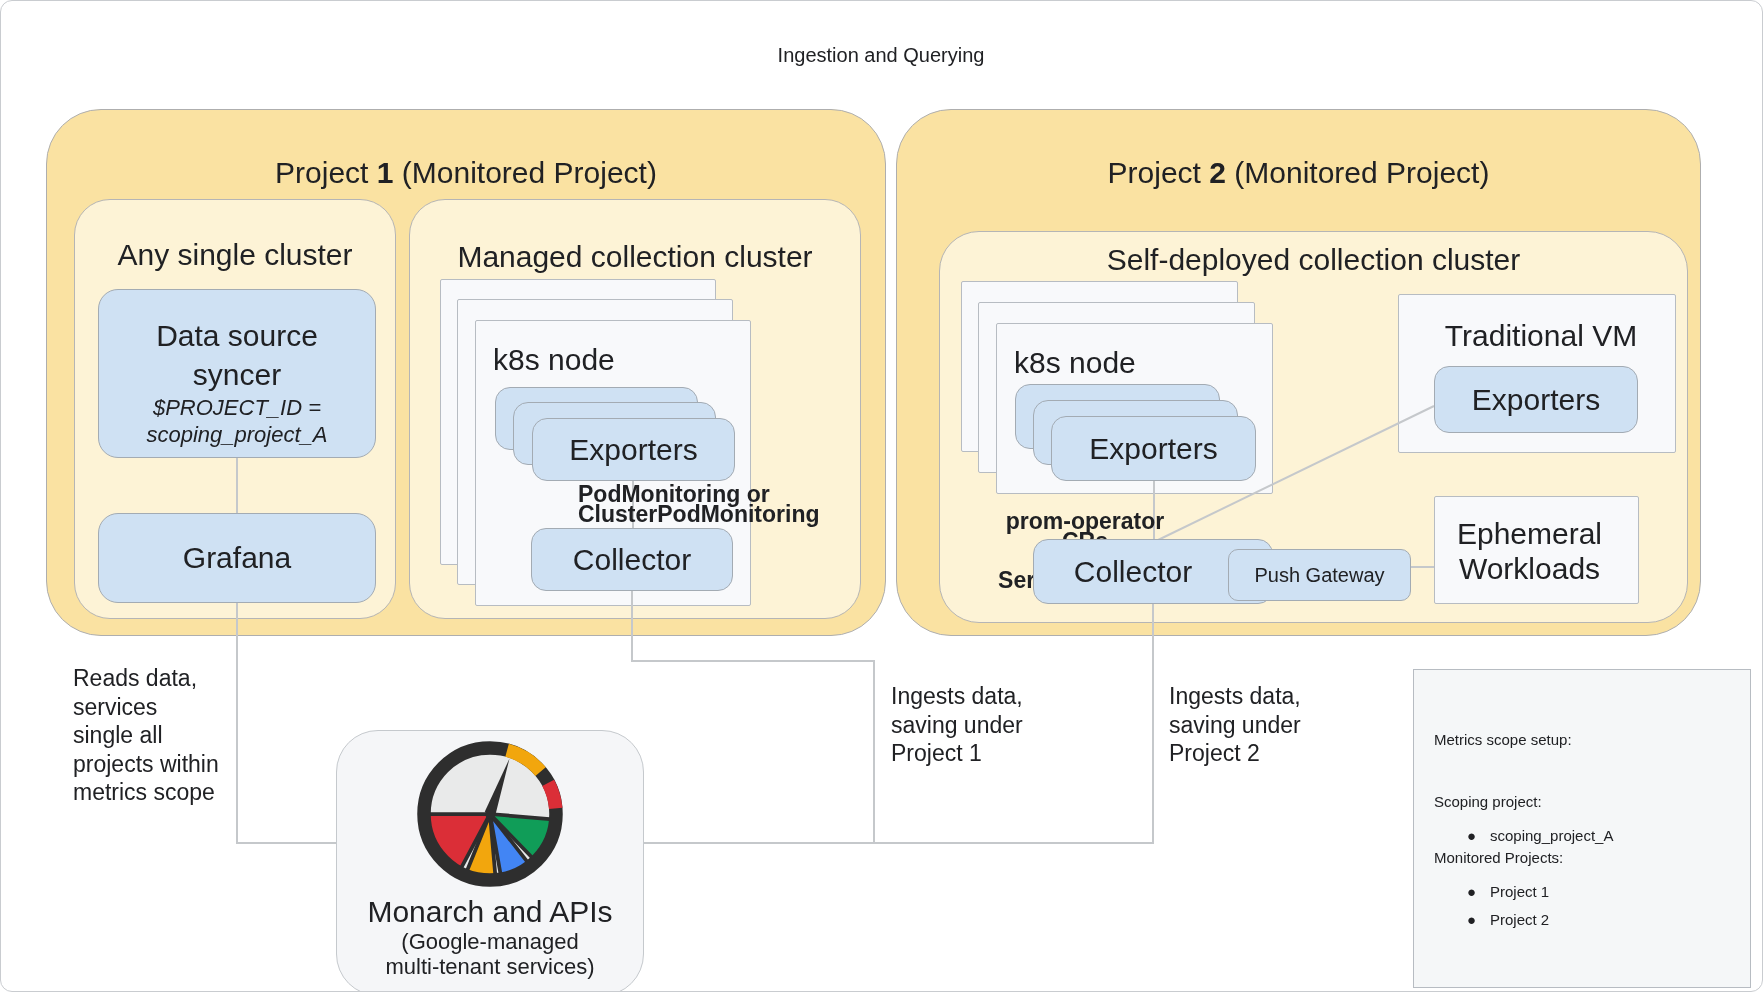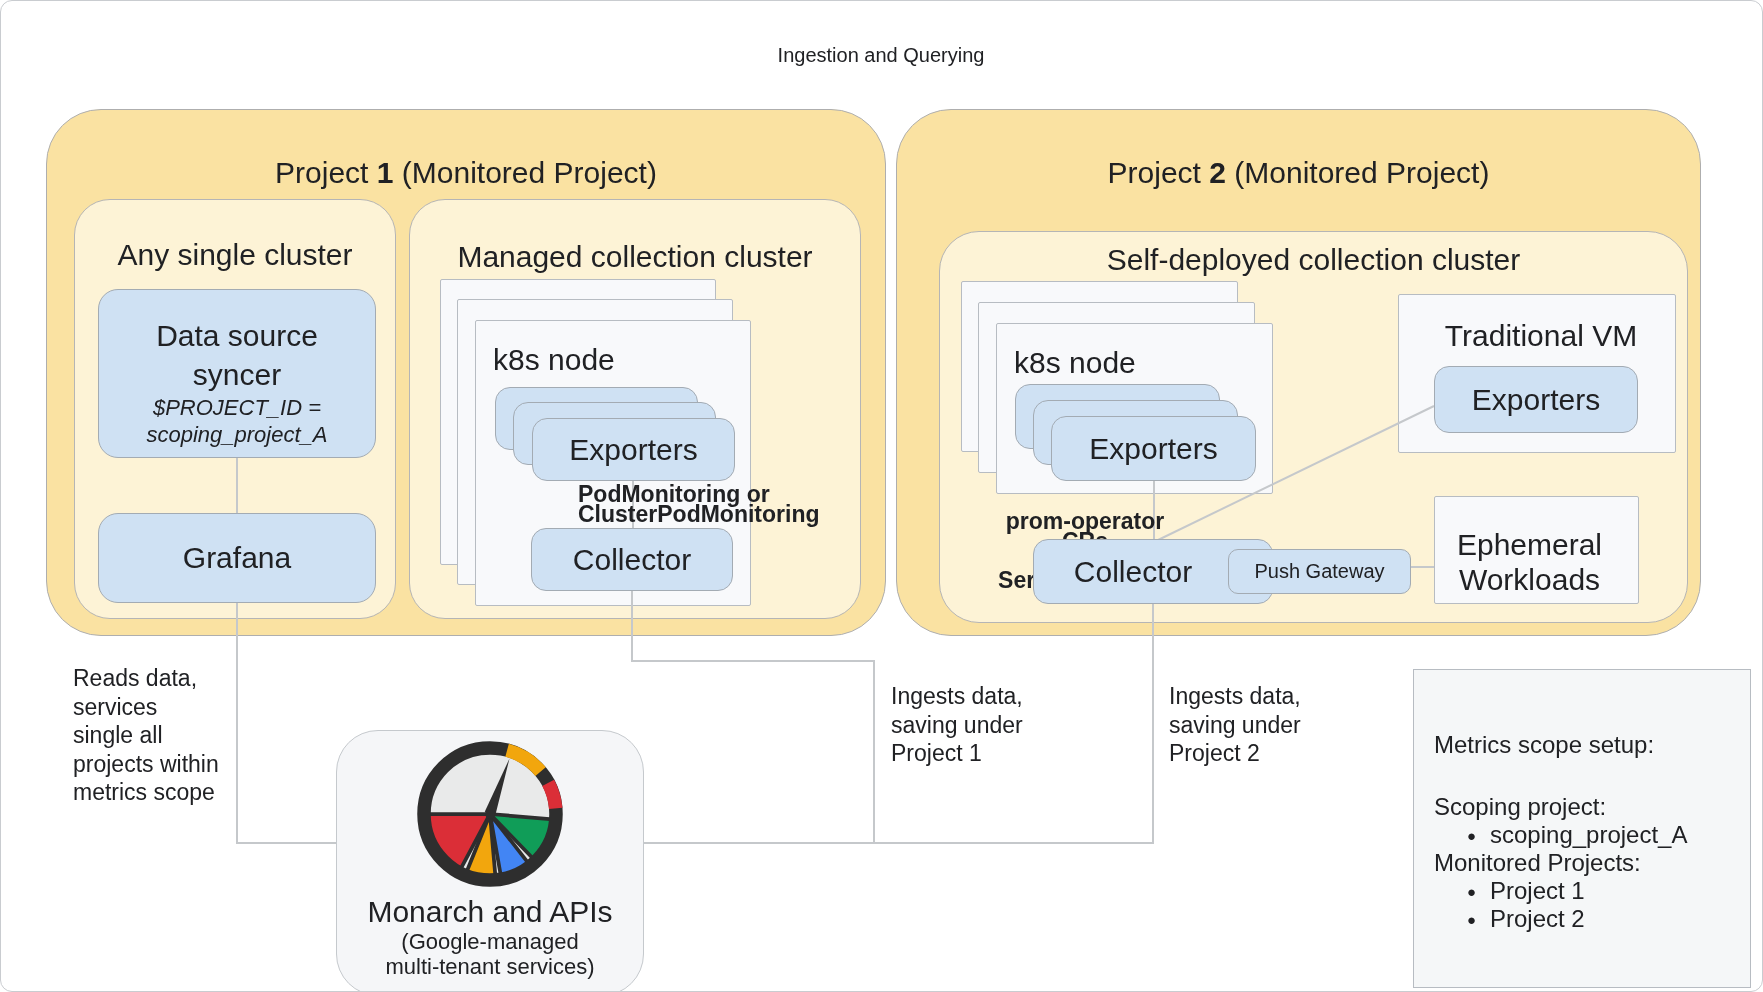--- a/index.html
+++ b/index.html
@@ -12,21 +12,21 @@
   .label{font-size:30px;line-height:36px;white-space:nowrap;}
   .centered{text-align:center;padding-left:8px;}
   .heading{font-size:30px;line-height:36px;text-align:center;white-space:nowrap;}
   .title{font-size:20px;line-height:38px;text-align:center;white-space:nowrap;}
   .small{font-size:23px;line-height:19.5px;font-weight:bold;}
   .note{font-size:23px;line-height:28.5px;}
   .bold{font-weight:700;}
   .italic{font-style:italic;}
   .monarchbox{background:#F5F6F8;border:1.5px solid #c5c9cd;border-radius:42px;display:flex;flex-direction:column;align-items:center;}
   .metricsbox{background:#F5F7F8;border:1.3px solid #b7bcc2;}
-  .metline{display:block;height:28px;font-size:24px;white-space:nowrap;}
+  .metline{display:block;height:28px;font-size:15px;white-space:nowrap;}
   .metblank{display:block;height:34px;}
   .bullrow{display:flex;align-items:center;height:28px;}
   .bull{width:56px;text-align:right;font-size:15px;padding-right:14px;box-sizing:border-box;}
   svg.overlay{position:absolute;left:0;top:0;pointer-events:none;}
 </style>
 </head>
 <body>
 
 <div id="canvas">
 
@@ -115,30 +115,30 @@
   </div>
 
   <div class="abs small centered" style="left:975px;top:490px;width:210px;margin-top:21px;">
     <div>prom-operator CRs</div>
     <div>(e.g. ServiceMonitor)</div>
   </div>
 
   <div class="abs bluebox" style="left:1032px;top:538px;width:240px;height:65px;padding-right:40px;">
     <span class="label">Collector</span>
   </div>
-  <div class="abs bluebox" style="left:1227px;top:548px;width:183px;height:45px;border-radius:10px;">
+  <div class="abs bluebox" style="left:1227px;top:548px;width:183px;height:52px;border-radius:10px;">
     <span style="font-size:20px;white-space:nowrap;">Push Gateway</span>
   </div>
 
   <div class="abs label centered" style="left:1397px;top:317px;width:278px;">Traditional VM</div>
   <div class="abs bluebox" style="left:1433px;top:365px;width:204px;height:67px;">
     <span class="label">Exporters</span>
   </div>
 
-  <div class="abs label centered" style="left:1433px;top:526px;width:183px;line-height:35px;">
+  <div class="abs label centered" style="left:1433px;top:515px;width:183px;line-height:35px;">
     <div>Ephemeral</div>
     <div>Workloads</div>
   </div>
 
   <div class="abs monarchbox" style="left:335px;top:706px;width:308px;height:266px;margin-top:23px;">
     <div style="margin-top:8px;width:150px;height:150px;">
       <svg width="150" height="150" viewBox="0 0 100 100">
         <circle cx="50" cy="50" r="44" fill="#E9EAEA"></circle>
         <g stroke="#2E2E2E" stroke-width="2.5" stroke-linejoin="round">
           <path d="M50,50 L6,50 A44,44 0 0 0 29.3,88.8 Z" fill="#DB2E37"></path>

